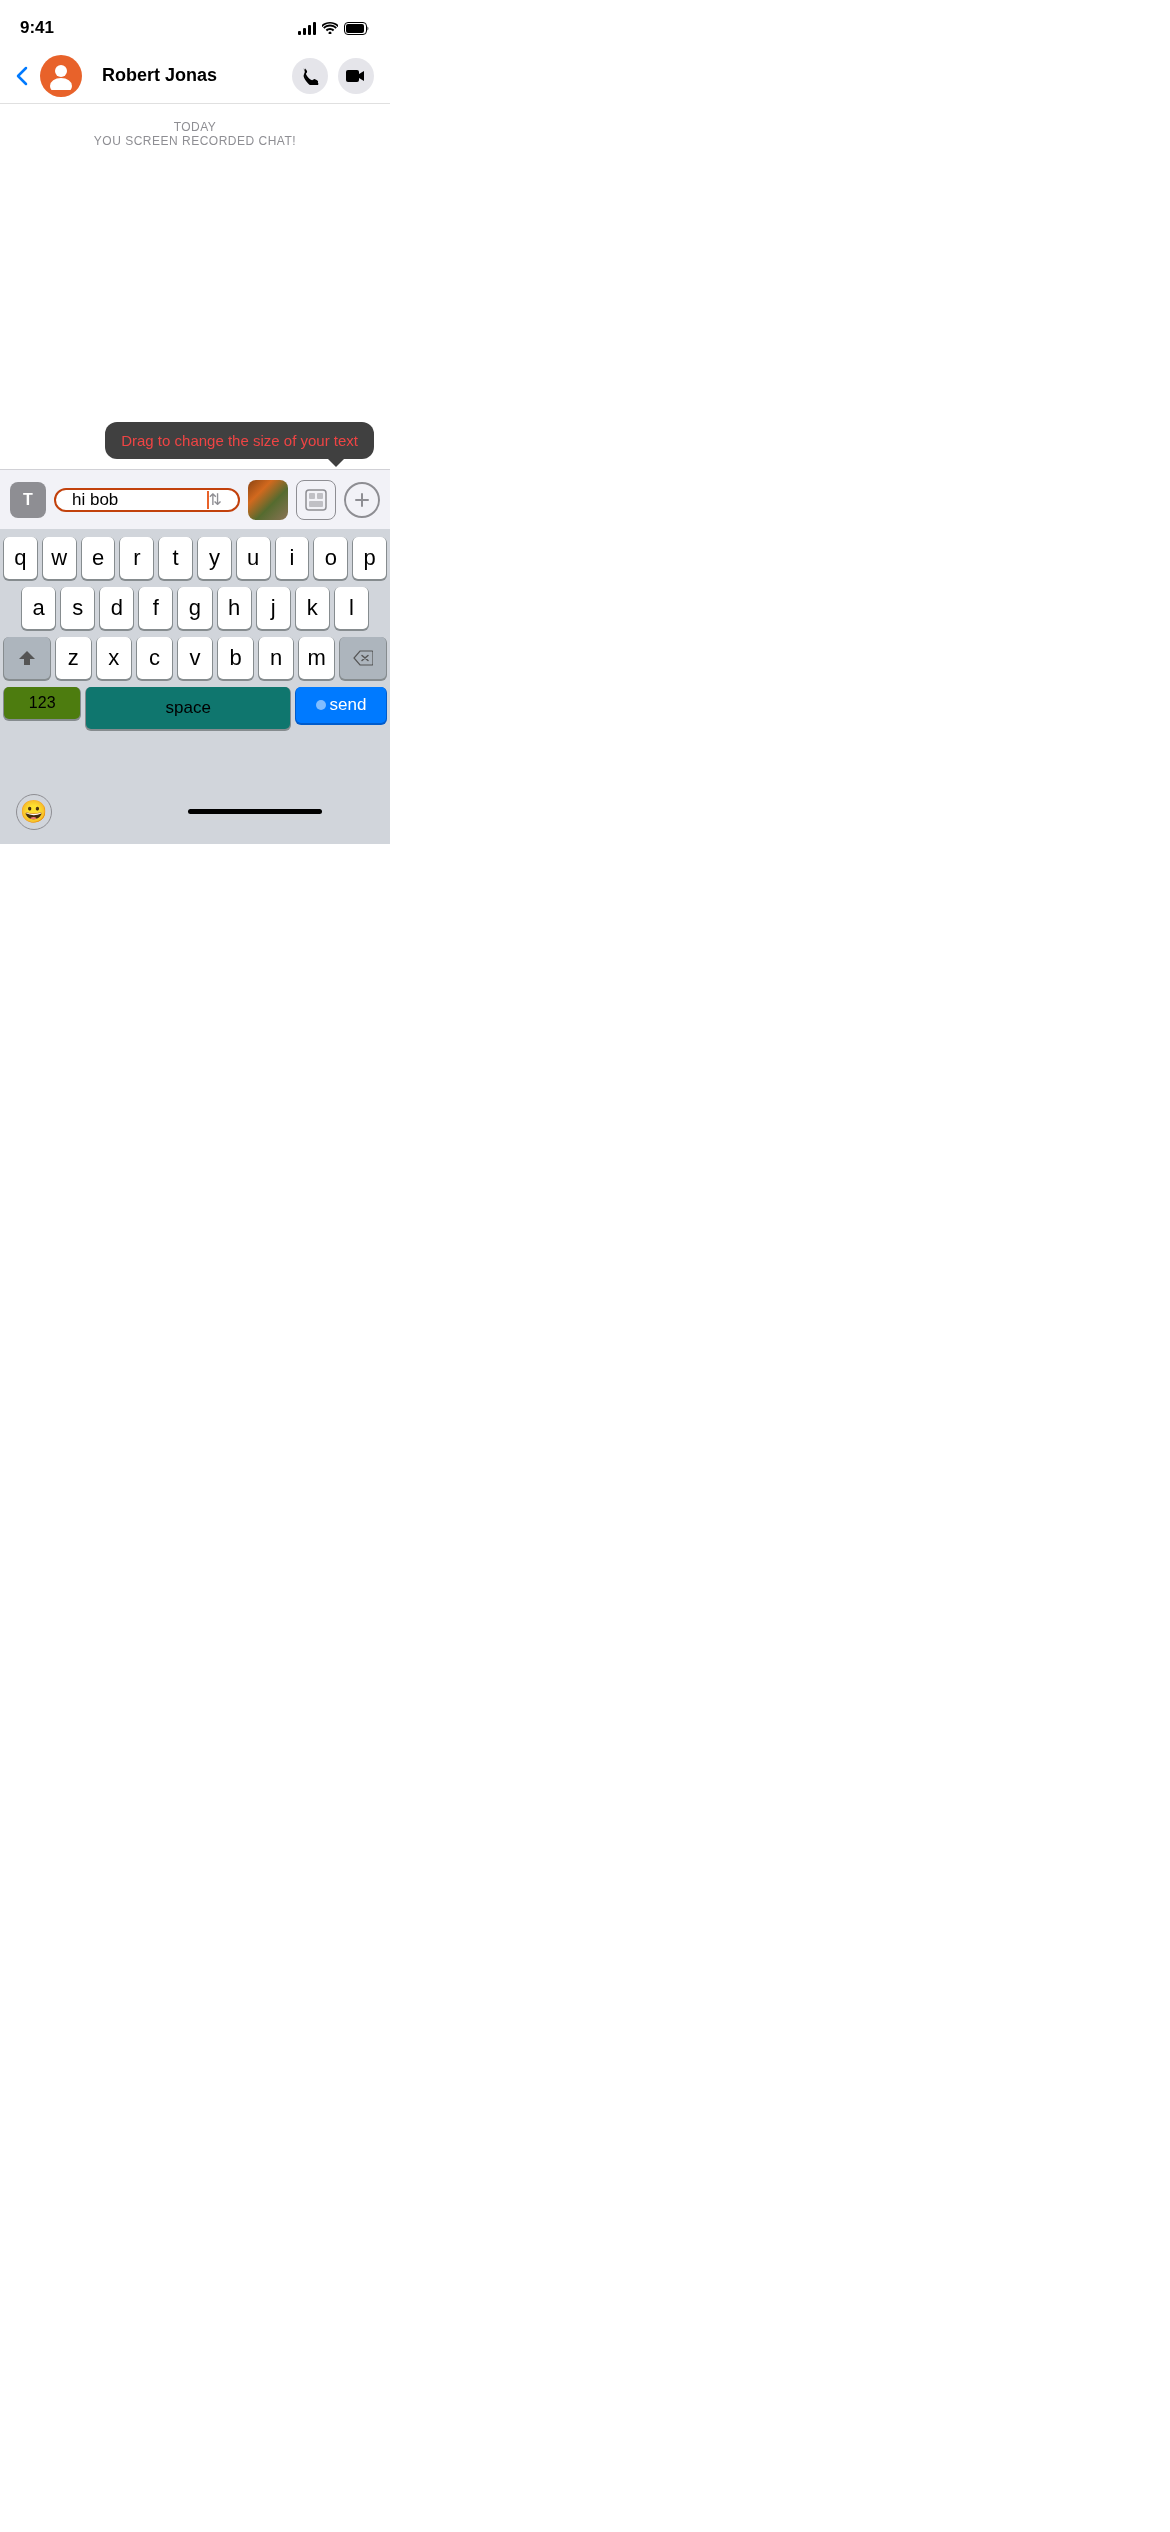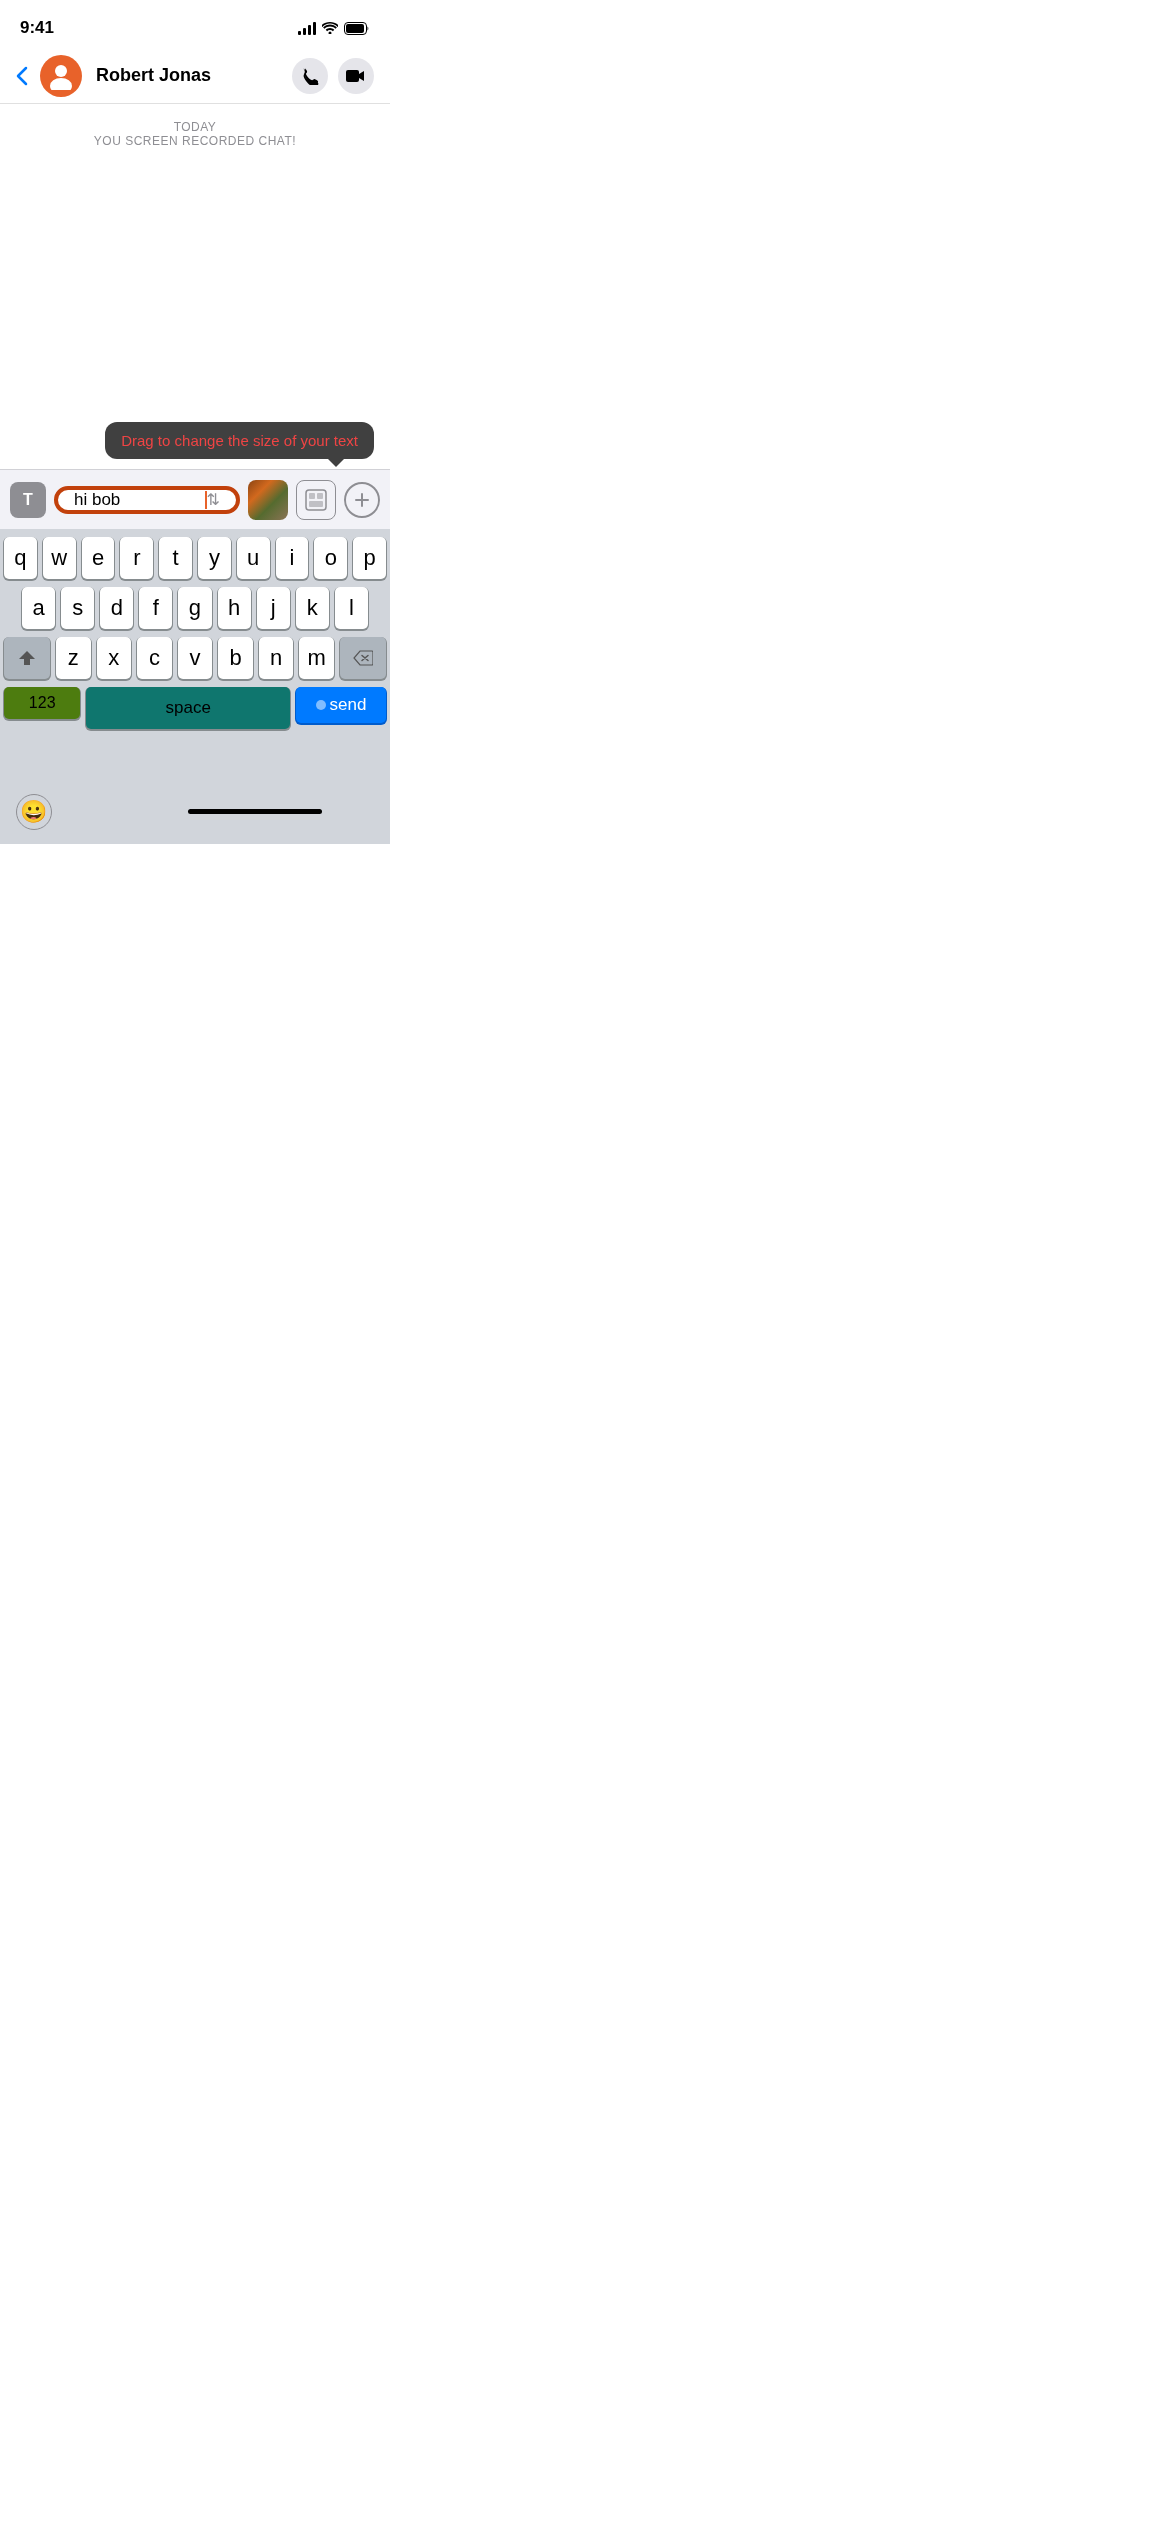--- a/index.html
+++ b/index.html
@@ -64,21 +64,21 @@
       padding: 4px 8px 4px 0;
       cursor: pointer;
       display: flex;
       align-items: center;
     }
 
     .contact-info {
       display: flex;
       align-items: center;
       flex: 1;
-      gap: 14px;
+      gap: 20px;
       margin-left: 4px;
     }
 
     .avatar {
       width: 42px;
       height: 42px;
       border-radius: 50%;
       background: #E8622A;
       display: flex;
       align-items: center;
@@ -195,21 +195,21 @@
     .text-format-btn span {
       color: white;
       font-size: 16px;
       font-weight: 700;
     }
 
     .message-input-wrapper {
       flex: 1;
       background: #fff;
       border-radius: 20px;
-      border: 4px solid #c2410c;
+      border: 2px solid #c2410c;
       padding: 0 16px;
       display: flex;
       align-items: center;
       position: relative;
     }
 
     .message-input {
       font-size: 17px;
       color: #000;
       flex: 1;

